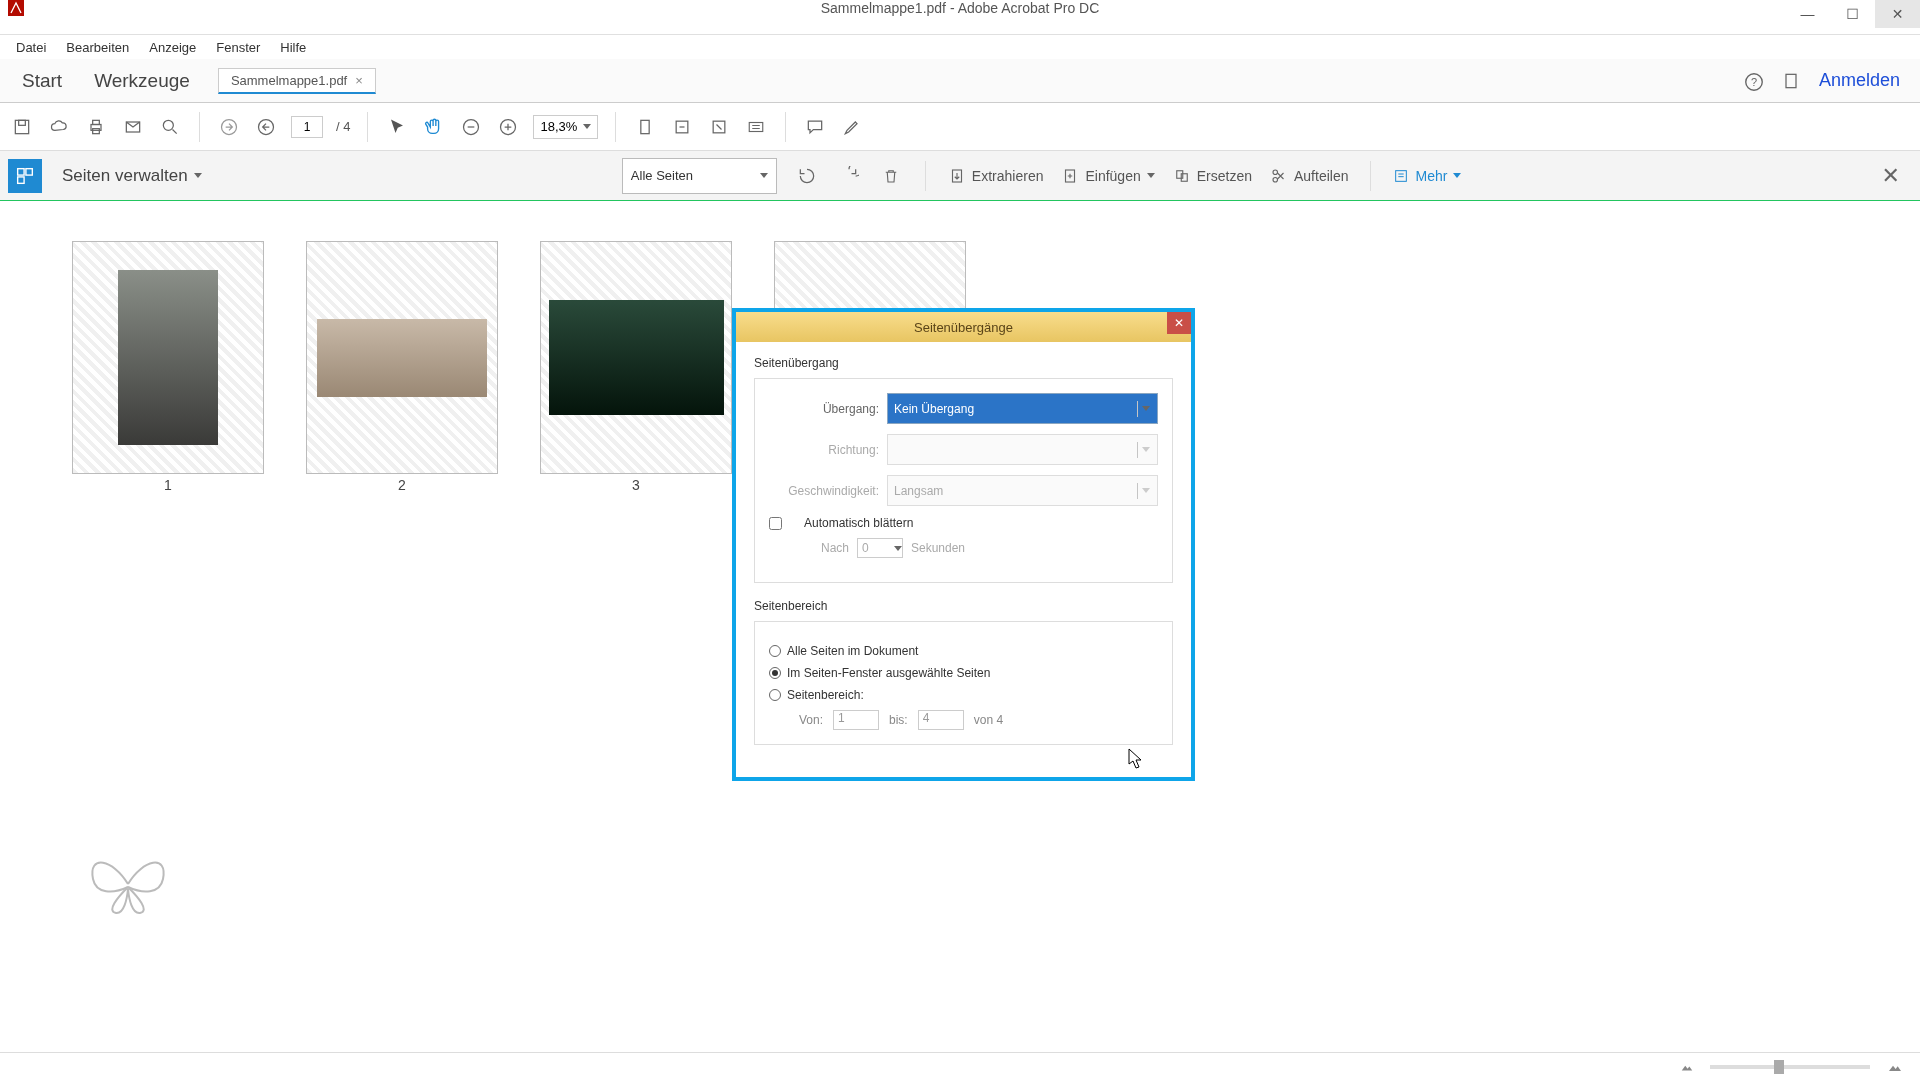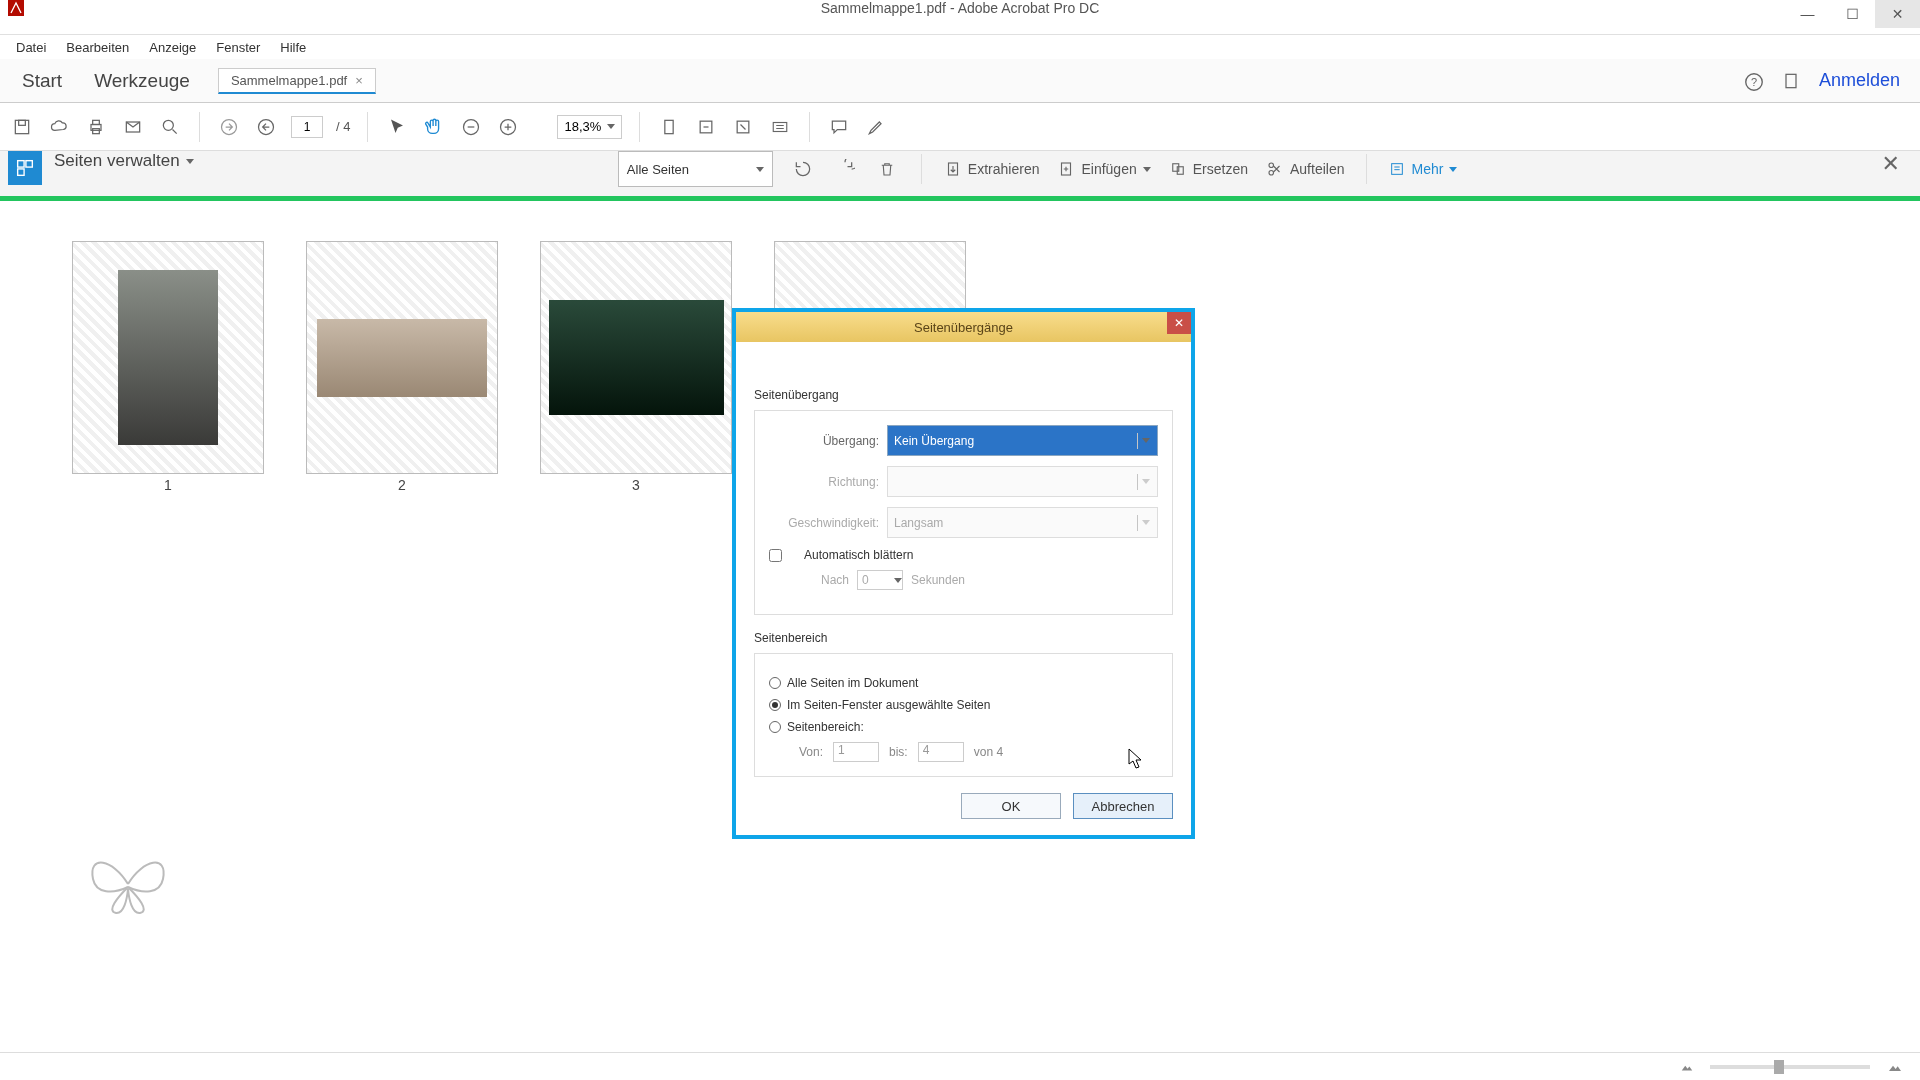--- a/index.html
+++ b/index.html
@@ -24,24 +24,24 @@
 .tabrow .right { margin-left: auto; display: flex; align-items: center; gap: 18px; padding-right: 14px; }
 .tabrow .right .icon-small { width: 20px; height: 20px; color: #555; }
 .tabrow .login { font-size: 18px; color: #1d4ed8; }
 
 
 .toolbar { height: 48px; display: flex; align-items: center; border-bottom: 1px solid #ddd; padding: 0 10px; gap: 13px; }
 .tool-icon { width: 24px; height: 24px; color: #666; display: flex; align-items: center; justify-content: center; }
 .tool-sep { width: 1px; height: 30px; background: #ddd; margin: 0 4px; }
 .page-input { width: 32px; height: 22px; border: 1px solid #ccc; text-align: center; font-size: 12px; }
 .page-total { font-size: 13px; color: #555; }
-.zoom-box { display: flex; align-items: center; border: 1px solid #ccc; height: 24px; padding: 0 6px; gap: 6px; font-size: 13px; margin-left: 24px; }
-
-
-.context-bar { height: 50px; background: #f4f4f4; border-bottom: 5px solid #22c55e; display: flex; align-items: flex-start; padding: 0 8px; gap: 12px; }
+.zoom-box { display: flex; align-items: center; border: 1px solid #ccc; height: 24px; padding: 0 6px; gap: 6px; font-size: 13px; }
+
+
+.context-bar { height: 50px; background: #f4f4f4; border-bottom: 1px solid #22c55e; display: flex; align-items: center; padding: 0 8px; gap: 20px; }
 .context-tile { width: 34px; height: 34px; background: #1f8ad2; display: flex; align-items: center; justify-content: center; }
 .context-title { font-size: 17px; color: #444; display: flex; align-items: center; gap: 6px; }
 .all-pages-select { display: inline-flex; align-items: center; border: 1px solid #bbb; background: #fff; height: 36px; padding: 0 8px; font-size: 13px; color: #333; width: 155px; justify-content: space-between; }
 .ctx-action { display: flex; align-items: center; gap: 6px; font-size: 14px; color: #555; }
 .close-panel { margin-left: auto; font-size: 22px; color: #666; padding-right: 12px; }
 
 
 .thumb-area { position: relative; padding: 40px 72px; background: #fff; height: 740px; }
 .thumb-row { display: flex; gap: 42px; }
 .thumb { width: 192px; }
@@ -56,21 +56,21 @@
 
 .butterfly { position: absolute; left: 78px; bottom: 22px; width: 100px; height: 80px; }
 
 
 .statusbar { position: absolute; bottom: 0; left: 0; right: 0; height: 28px; border-top: 1px solid #ddd; display: flex; align-items: center; justify-content: flex-end; padding: 0 14px; gap: 14px; }
 .zoom-slider { width: 160px; height: 4px; background: #ddd; position: relative; }
 .zoom-slider::after { content:""; width: 10px; height: 14px; background: #aaa; position: absolute; left: 40%; top: -5px; }
 .dialog { position: absolute; left: 732px; top: 308px; width: 463px; background: #fff; border: 4px solid #0ea5e9; font-size: 12px; color: #333; }
 .dialog-title { height: 30px; background: linear-gradient(#f8dd8c,#e8c562); display: flex; align-items: center; justify-content: center; font-size: 13px; color: #5a4418; position: relative; }
 .dialog-close { position: absolute; right: 0; top: 0; width: 24px; height: 22px; background: #c94f47; color: #fff; display: flex; align-items: center; justify-content: center; font-size: 12px; }
-.dialog-body { padding: 14px 18px 16px 18px; margin-top: 32px; }
+.dialog-body { padding: 14px 18px 16px 18px; }
 .group-label { font-size: 12px; color: #333; margin-bottom: 8px; }
 .fieldset { border: 1px solid #ddd; padding: 14px 14px; margin-bottom: 16px; }
 .form-row { display: flex; align-items: center; gap: 8px; margin-bottom: 10px; }
 .form-row label { width: 110px; text-align: right; color: #666; font-size: 12px; }
 .form-row.disabled label { color: #aaa; }
 .sel { flex: 1; height: 31px; border: 1px solid #8aa6c1; display: flex; align-items: center; justify-content: space-between; padding: 0 4px 0 6px; font-size: 12px; }
 .sel.blue { background: #2b74c7; color: #fff; }
 .sel.dis { border-color: #ddd; color: #aaa; background: #fafafa; }
 .sel .caret { width: 16px; height: 16px; display: flex; align-items: center; justify-content: center; color: #555; border-left: 1px solid #c5c5c5; }
 .chk-row { display: flex; align-items: center; gap: 22px; margin: 6px 0 8px 0; }
@@ -443,24 +443,20 @@
       </div>
       <div class="range-row">
         <span>Von:</span>
         <span class="sm-input">1</span>
         <span>bis:</span>
         <span class="sm-input">4</span>
         <span>von 4</span>
       </div>
     </div>
 
-    <div class="dlg-buttons">
-      <span class="dlg-btn">OK</span>
-      <span class="dlg-btn hover">Abbrechen</span>
-    </div>
   </div>
 </div>
 
 <div class="cursor">
   <svg viewBox="0 0 16 22" width="16" height="22">
       <path d="M1 1 L1 16 L5 13 L8 20 L11 19 L8 12 L13 12 Z" fill="#fff" stroke="#000" stroke-width="1"></path>
     </svg>
 </div>
 
 </body></html>

